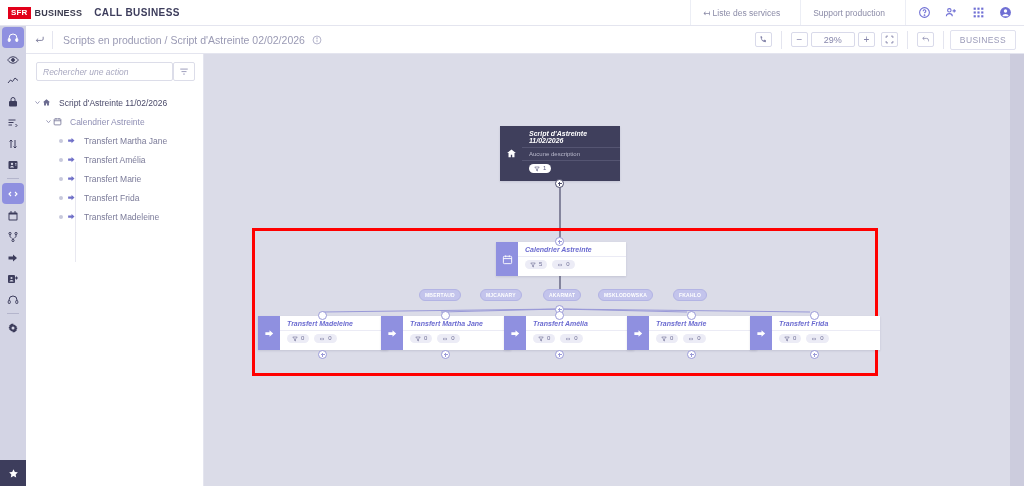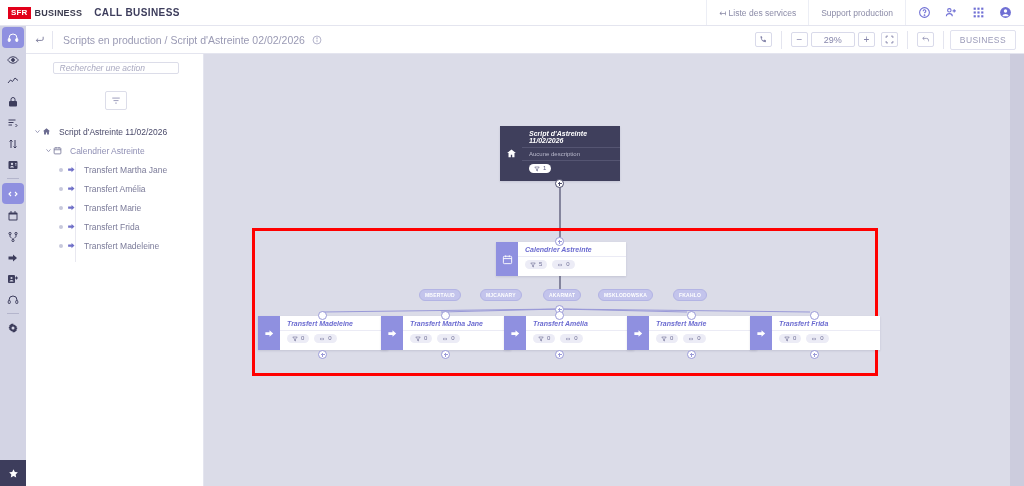--- a/index.html
+++ b/index.html
@@ -19,21 +19,21 @@
   .brand { display: flex; align-items: center; padding-left: 8px; gap: 4px; }
   .sfr-logo {
     background: #e2001a; color: #fff; font-size: 8px; font-weight: bold;
     padding: 2px 3px; letter-spacing: .2px; line-height: 1;
   }
   .brand-business { font-size: 9px; font-weight: bold; color: #3b3b4f; letter-spacing: .2px; }
   .app-title {
     font-size: 10px; font-weight: bold; color: #3d3d5c;
     letter-spacing: .4px; margin-left: 12px;
   }
-  .header-right { margin-left: auto; display: flex; align-items: center; height: 100%; }
+  .header-right { margin-left: auto; display: flex; align-items: center; height: 100%; gap: 8px; }
   .hdr-link {
     font-size: 8.5px; color: #8b8ba7; padding: 0 12px; height: 100%;
     display: flex; align-items: center; border-left: 1px solid #eceef5;
     white-space: nowrap; cursor: pointer;
   }
   .hdr-icons { display: flex; align-items: center; gap: 14px; padding: 0 12px;
     border-left: 1px solid #eceef5; height: 100%; }
   .hdr-ic { width: 13px; height: 13px; color: #6f6fd4; display: block; cursor: pointer; }
   .hdr-ic svg { width: 100%; height: 100%; display: block; }
 
@@ -89,21 +89,21 @@
     font-size: 8.5px; color: #9a9ab8; letter-spacing: .4px; padding: 4px 9px;
     border: 1px solid #e0e1ee; border-radius: 2px; background: #fff;
     margin-right: 8px; cursor: pointer; white-space: nowrap;
   }
 
   
   .tree-panel {
     position: absolute; left: 26px; top: 54px; width: 178px; height: 432px;
     background: #ffffff; border-right: 1px solid #e4e5ef;
   }
-  .search-row { display: flex; align-items: center; gap: 17px; padding: 8px 8px 6px 10px; flex-direction: column; }
+  .search-row { display: flex; align-items: center; gap: 0; padding: 8px 8px 6px 10px; }
   .search-input {
     flex: 1; height: 19px; border: 1px solid #dcdde9; border-radius: 2px;
     font-size: 8.5px; font-style: italic; color: #a9a9c0; padding: 0 6px;
     font-family: "Liberation Sans", sans-serif; outline: none; background: #fff;
   }
   .search-input::placeholder { color: #a9a9c0; font-style: italic; }
   .filter-btn {
     width: 22px; height: 19px; border: 1px solid #dcdde9; border-radius: 2px;
     background: #fff; display: flex; align-items: center; justify-content: center;
     color: #8a8ab0; cursor: pointer;

